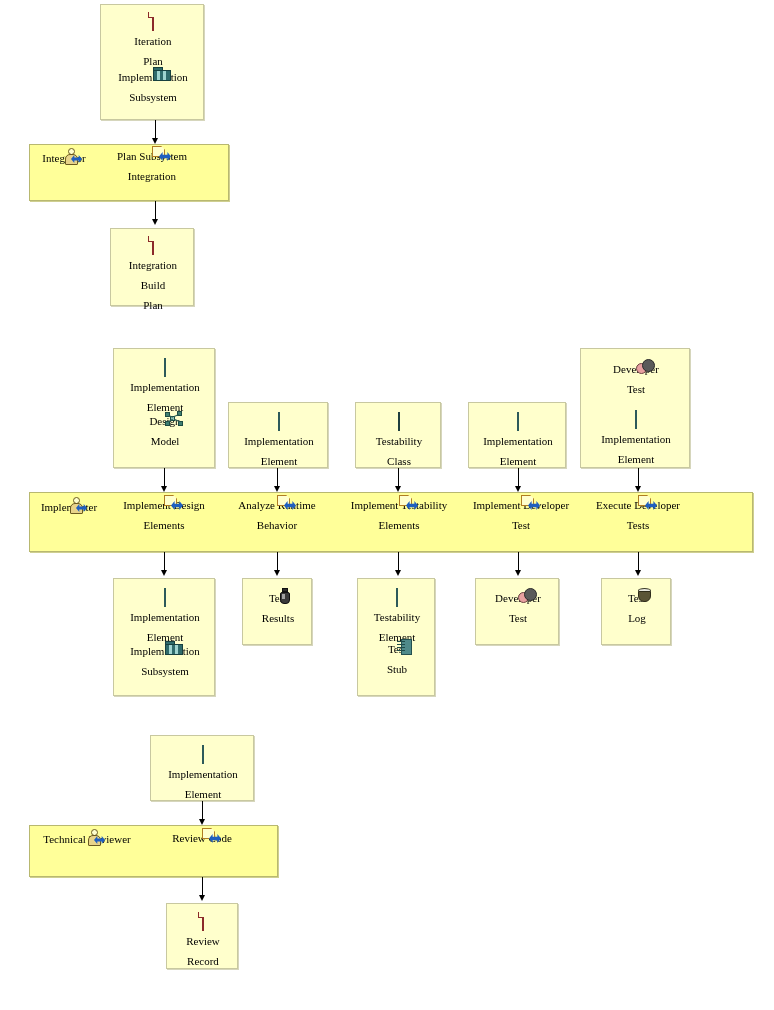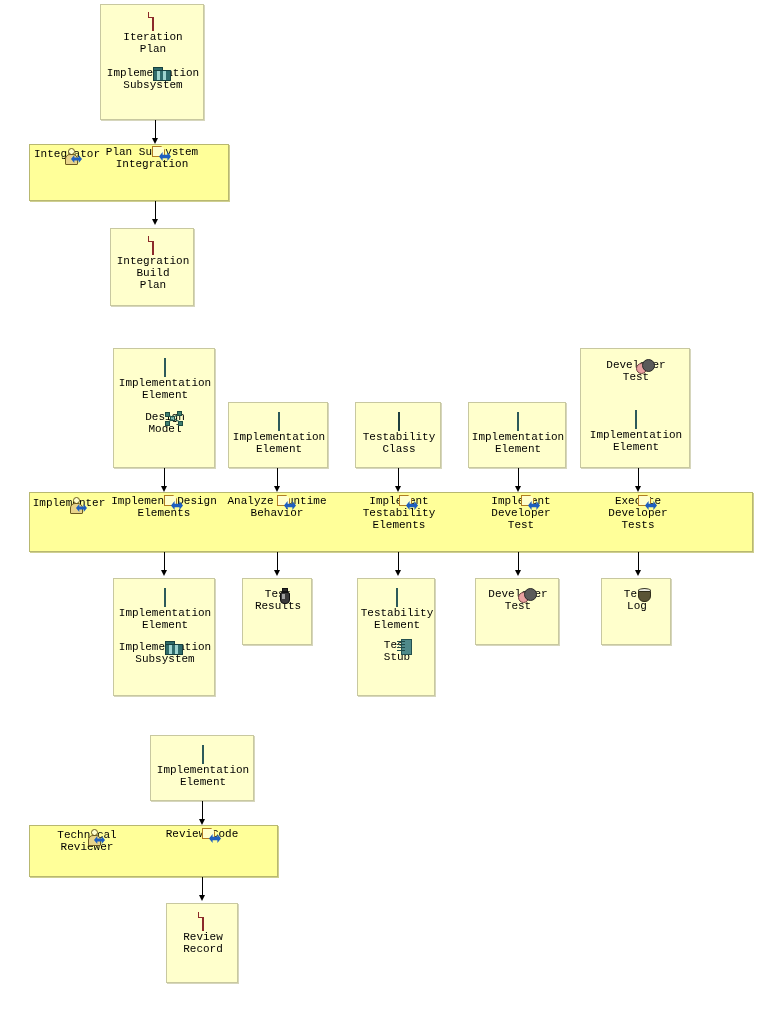--- a/index.html
+++ b/index.html
@@ -33,23 +33,23 @@
     border: 1px solid #b8b870;
     box-shadow: 1px 1px 0 #cfcf90;
   }
   .cell {
     position: absolute;
     box-sizing: border-box;
     text-align: center;
   }
   .lbl {
     display: block;
-    font-family: Liberation Mono, monospace;
+    font-family: Liberation Serif, serif;
     font-size: 11px;
-    line-height: 12px;
+    line-height: 20px;
     color: #000000;
     white-space: pre-line;
     text-align: center;
   }
 
   
   .conn {
     position: absolute;
     width: 1px;
     background: #000000;
@@ -607,21 +607,21 @@
   <div class="cell" style="left:148px; top:828px; width:108px;">
     <span class="ic-task">
       <span class="page"></span><span class="badge"></span>
     </span>
     <span class="lbl">Review Code</span>
   </div>
 
   <div class="conn" style="left:202px; top:877px; height:22px;"></div>
   <div class="arrow" style="left:198.5px; top:895px;"></div>
 
-  <div class="node" style="left:166px; top:903px; width:72px; height:80px;">
+  <div class="node" style="left:166px; top:903px; width:72px; height:66px;">
     <div class="cell" style="left:0; top:9px; width:72px;">
       <span class="ic-doc"></span>
       <span class="lbl">Review
 Record</span>
     </div>
   </div>
 
 </div>
 
 </body></html>

